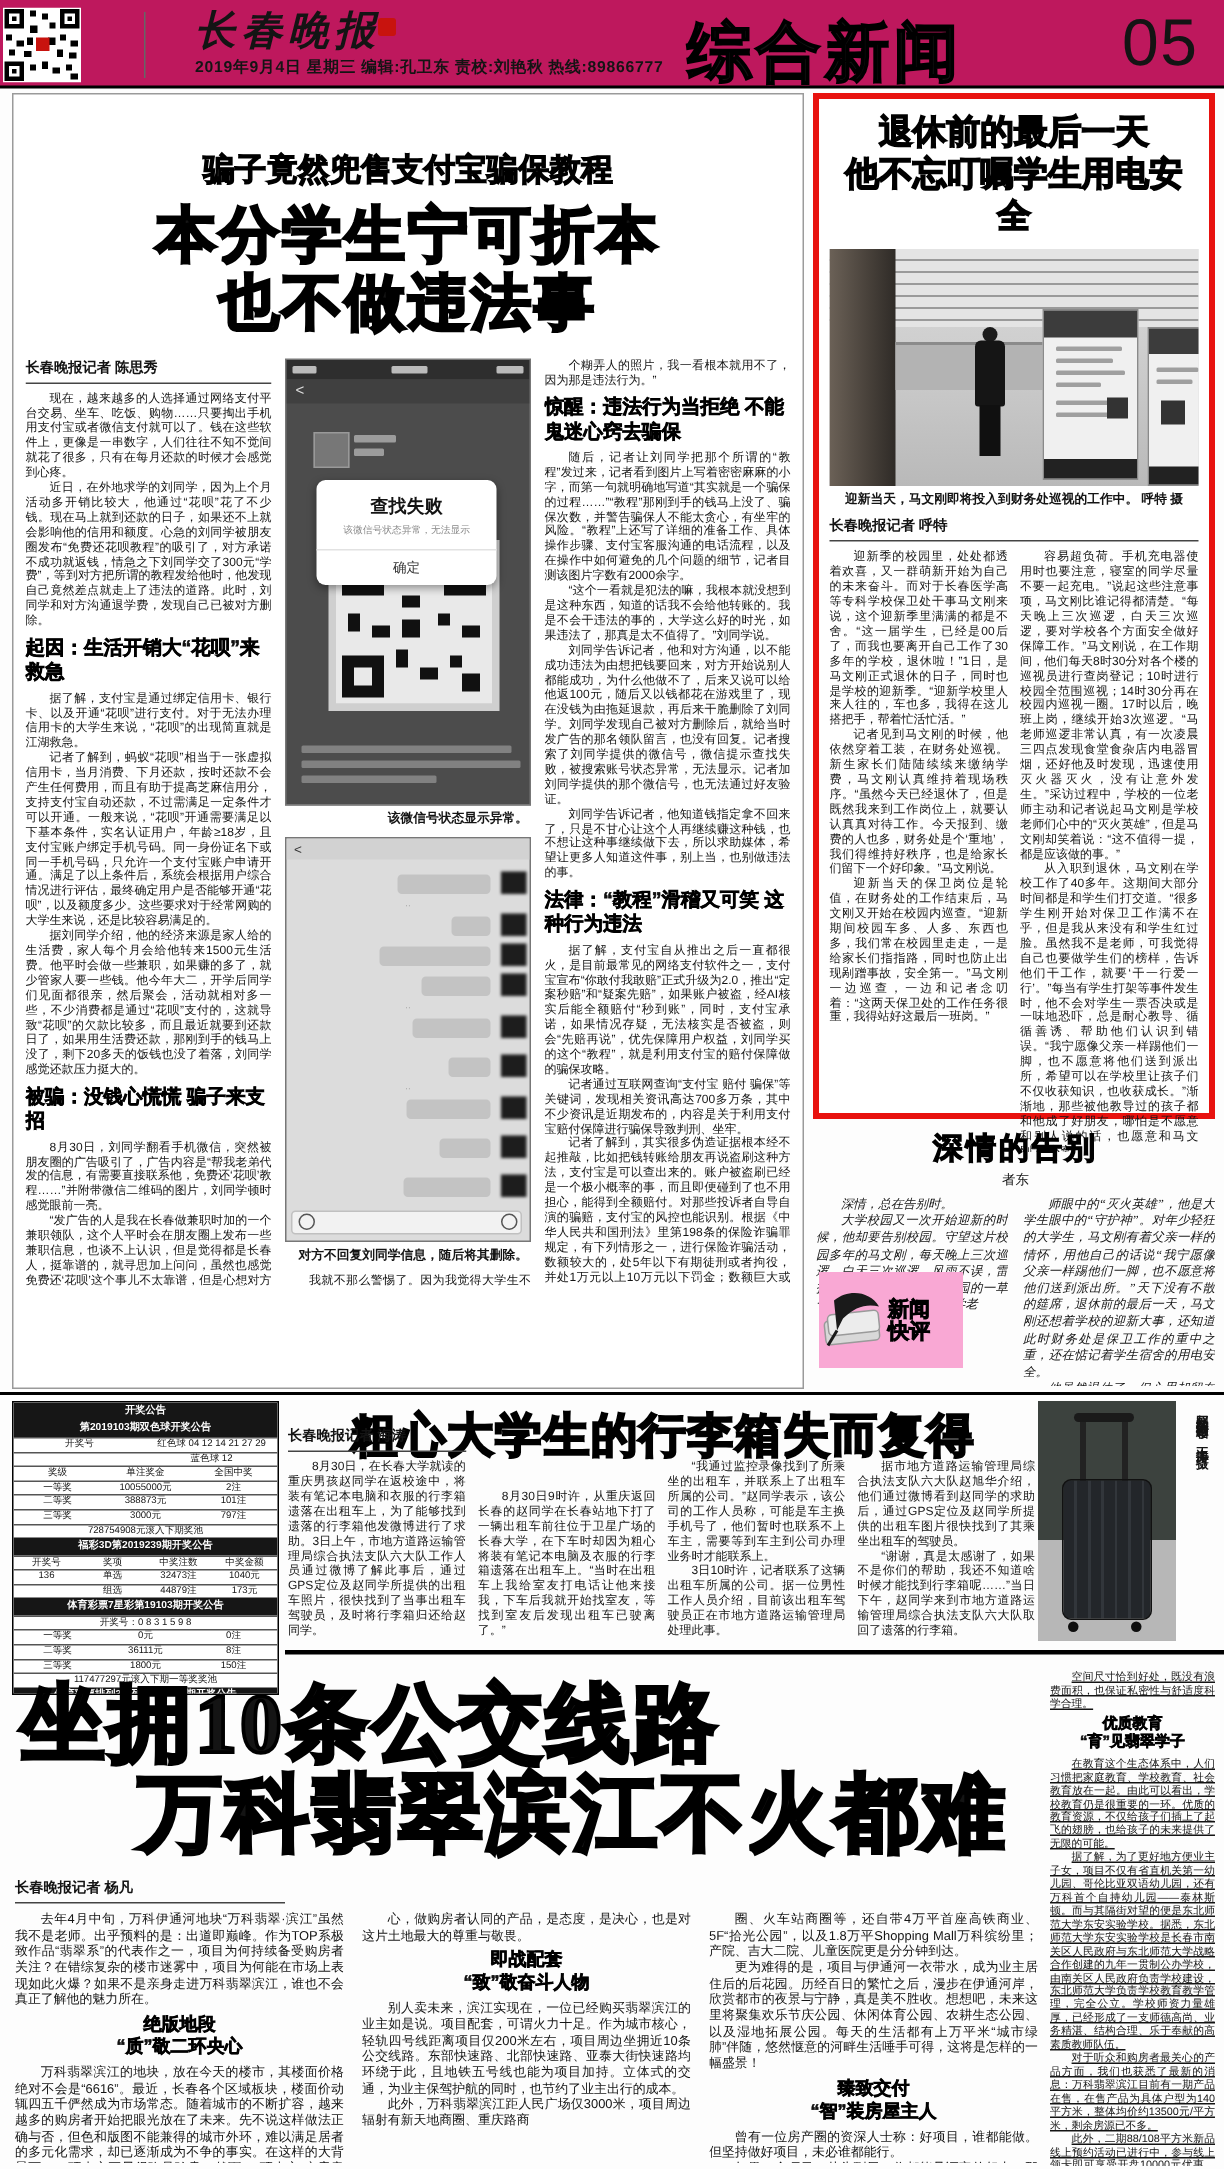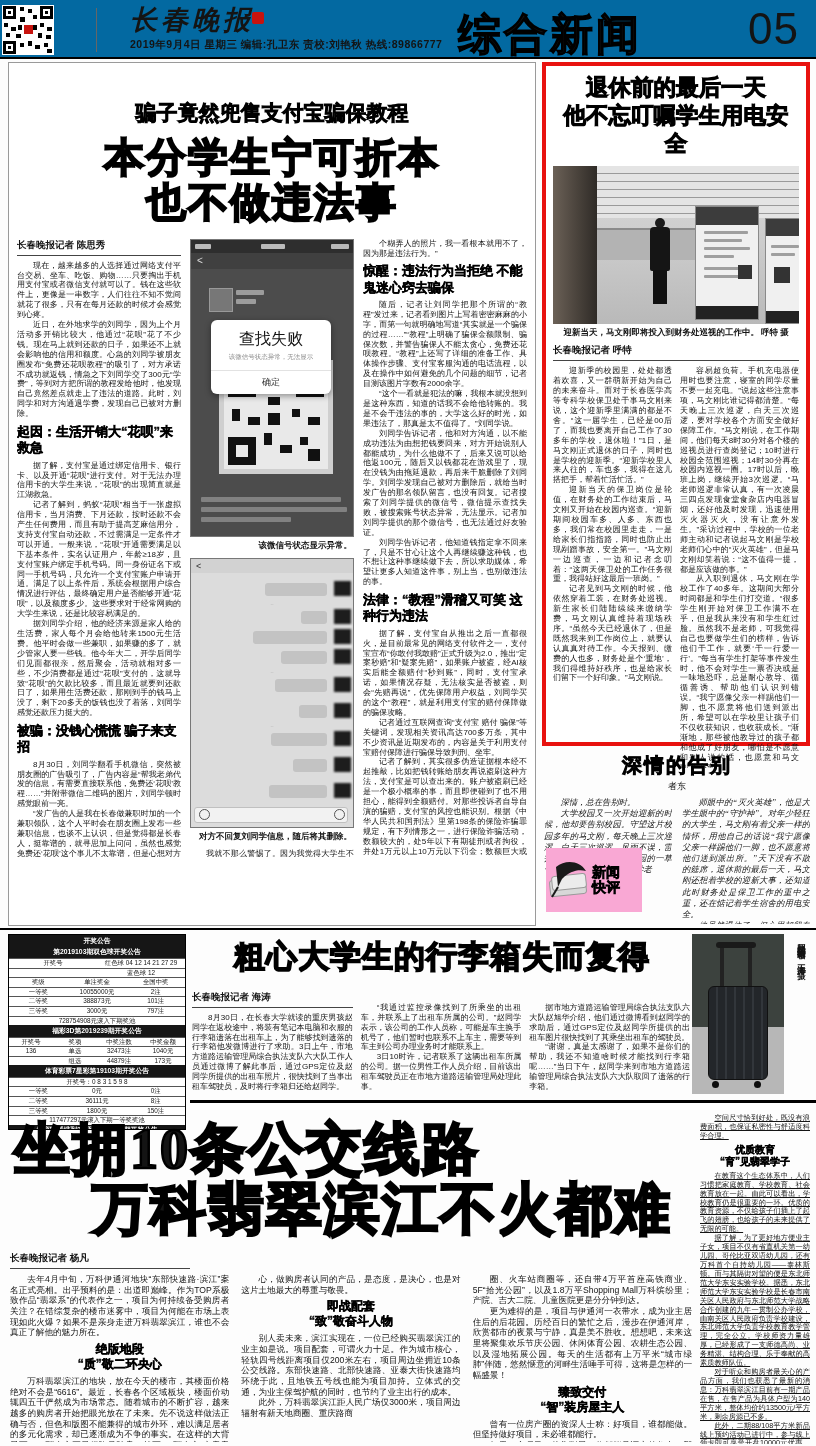--- a/index.html
+++ b/index.html
@@ -1,19 +1,19 @@
 <!DOCTYPE html>
 <html><head>
 <meta charset="utf-8">
 <style>
   html,body{margin:0;padding:0;}
   body{width:816px;height:1446px;background:#fdfdfd;position:relative;
        font-family:"Liberation Sans","DejaVu Sans",sans-serif;color:#141414;overflow:hidden;}
   
-  #hdr{position:absolute;left:0;top:0;width:816px;height:58px;background:#0369a1;}
+  #hdr{position:absolute;left:0;top:0;width:816px;height:58px;background:#be185d;}
   #hdr-qr{position:absolute;left:2px;top:5px;}
   #hdr-vline{position:absolute;left:96px;top:8px;width:1px;height:44px;background:#666;}
   #masthead{position:absolute;left:130px;top:2px;font-family:"Liberation Serif","DejaVu Serif",serif;
             font-weight:900;font-style:italic;font-size:27px;letter-spacing:4px;}
   #seal{position:absolute;left:252px;top:12px;width:12px;height:12px;background:#c8130e;border-radius:2px;}
   #dateline{position:absolute;left:130px;top:38px;font-size:10.5px;font-weight:bold;letter-spacing:.5px;}
   #section-title{position:absolute;left:458px;top:6px;font-size:43px;font-weight:900;letter-spacing:3px;
                  font-family:"Liberation Sans","DejaVu Sans",sans-serif;-webkit-text-stroke:1.2px #000;}
   #page-no{position:absolute;left:748px;top:4px;font-size:44px;font-weight:400;letter-spacing:1px;}
   .rule{position:absolute;background:#000;}
@@ -41,21 +41,21 @@
   #shot1 .sbar i{position:absolute;top:4px;height:5px;background:#bbb;border-radius:1px;}
   #shot1 .nav{position:absolute;left:0;top:13px;width:100%;height:16px;background:#404040;color:#ddd;
               font-size:10px;line-height:16px;padding:0 6px;box-sizing:border-box;}
   #shot1 .profile{position:absolute;left:18px;top:48px;width:60px;height:26px;}
   #shot1 .profile .pav{position:absolute;left:0;top:0;width:22px;height:22px;background:#777;border:1px solid #999;}
   #shot1 .profile .pl{position:absolute;left:27px;height:5px;background:#9c9c9c;border-radius:1px;}
   .qrpix{image-rendering:pixelated;}
   #shot1 .qr{position:absolute;left:28px;top:120px;width:104px;height:104px;background:#cfcfcf;padding:5px;}
   #shot1 .dlg{position:absolute;left:20px;top:80px;width:120px;background:#fff;border-radius:6px;
               text-align:center;box-shadow:0 2px 6px rgba(0,0,0,.4);}
-  #shot1 .dlg .dt{font-size:16px;font-weight:normal;margin-top:9px;}
+  #shot1 .dlg .dt{font-size:12px;font-weight:bold;margin-top:9px;}
   #shot1 .dlg .ds{font-size:6.5px;color:#8a8a8a;margin:3px 8px 8px;}
   #shot1 .dlg .db{border-top:1px solid #e2e2e2;font-size:9px;color:#333;padding:5px 0;}
   #shot1 .blines i{position:absolute;height:5px;background:#8f8f8f;opacity:.8;border-radius:1px;}
   #shot2{height:270px;background:#dcdcdc;margin-top:2px;}
   #shot2 .nav2{position:absolute;left:0;top:0;width:100%;height:14px;background:#d2d2d2;color:#333;
                font-size:9px;line-height:14px;padding:0 5px;box-sizing:border-box;}
   .bub{position:absolute;right:26px;height:13px;background:#c3c3c3;border-radius:3px;}
   .smudge{position:absolute;right:2px;width:17px;height:15px;background:#1d1d1d;filter:blur(1.2px);}
   .tstamp{position:absolute;left:0;width:100%;text-align:center;font-size:5.5px;color:#9a9a9a;}
   #shot2 .inbar{position:absolute;left:3px;bottom:4px;width:94%;height:14px;background:#f2f2f2;
@@ -278,21 +278,21 @@
           <div class="cir" style="right:8px"></div>
         </div>
         <div class="shot-cap">对方不回复刘同学信息，随后将其删除。</div>
         <div>
             <p class="bp">我就不那么警惕了。因为我觉得大学生不会诈骗啊，我就把钱转给他了。之后他给我发了一</p>
           </div>
       </div>
       <div class="ncol">
           <p class="bp">个糊弄人的照片，我一看根本就用不了，因为那是违法行为。”</p>
           <div class="col-subhead">惊醒：违法行为当拒绝 不能鬼迷心窍去骗保</div>
-          <p class="bp">随后，记者让刘同学把那个所谓的“教程”发过来，记者看到图片上写着密密麻麻的小字，而第一句就明确地写道“其实就是一个骗保的过程……”“教程”上明确了骗保金额限制、骗保次数，并警告骗保人不能太贪心，免费还花呗教程。“教程”上还写了详细的准备工作、具体操作步骤、支付宝客服沟通的电话流程，以及在操作中如何避免的几个问题的细节，记者目测该图片字数有2000余字。</p>
+          <p class="bp">随后，记者让刘同学把那个所谓的“教程”发过来，记者看到图片上写着密密麻麻的小字，而第一句就明确地写道“其实就是一个骗保的过程……”“教程”那刚到手的钱马上没了、骗保次数，并警告骗保人不能太贪心，有坐牢的风险。“教程”上还写了详细的准备工作、具体操作步骤、支付宝客服沟通的电话流程，以及在操作中如何避免的几个问题的细节，记者目测该图片字数有2000余字。</p>
           <p class="bp">“这个一看就是犯法的嘛，我根本就没想到是这种东西，知道的话我不会给他转账的。我是不会干违法的事的，大学这么好的时光，如果违法了，那真是太不值得了。”刘同学说。</p>
           <p class="bp">刘同学告诉记者，他和对方沟通，以不能成功违法为由想把钱要回来，对方开始说别人都能成功，为什么他做不了，后来又说可以给他返100元，随后又以钱都花在游戏里了，现在没钱为由拖延退款，再后来干脆删除了刘同学。刘同学发现自己被对方删除后，就给当时发广告的那名领队留言，也没有回复。记者搜索了刘同学提供的微信号，微信提示查找失败，被搜索账号状态异常，无法显示。记者加刘同学提供的那个微信号，也无法通过好友验证。</p>
           <p class="bp">刘同学告诉记者，他知道钱指定拿不回来了，只是不甘心让这个人再继续赚这种钱，也不想让这种事继续做下去，所以求助媒体，希望让更多人知道这件事，别上当，也别做违法的事。</p>
           <div class="col-subhead">法律：“教程”滑稽又可笑 这种行为违法</div>
           <p class="bp">据了解，支付宝自从推出之后一直都很火，是目前最常见的网络支付软件之一，支付宝宣布“你敢付我敢赔”正式升级为2.0，推出“定案秒赔”和“疑案先赔”，如果账户被盗，经AI核实后能全额赔付“秒到账”，同时，支付宝承诺，如果情况存疑，无法核实是否被盗，则会“先赔再说”，优先保障用户权益，刘同学买的这个“教程”，就是利用支付宝的赔付保障做的骗保攻略。</p>
           <p class="bp">记者通过互联网查询“支付宝 赔付 骗保”等关键词，发现相关资讯高达700多万条，其中不少资讯是近期发布的，内容是关于利用支付宝赔付保障进行骗保导致判刑、坐牢。</p>
           <p class="bp">记者了解到，其实很多伪造证据根本经不起推敲，比如把钱转账给朋友再说盗刷这种方法，支付宝是可以查出来的。账户被盗刷已经是一个极小概率的事，而且即便碰到了也不用担心，能得到全额赔付。对那些投诉者自导自演的骗赔，支付宝的风控也能识别。根据《中华人民共和国刑法》里第198条的保险诈骗罪规定，有下列情形之一，进行保险诈骗活动，数额较大的，处5年以下有期徒刑或者拘役，并处1万元以上10万元以下罚金；数额巨大或者有其他严重情节的，处5年以上10年以下有期徒刑，并处2万元以上20万元以下罚金；数额特别巨大或者有其他特别严重情节的，处10年以上有期徒刑，并处2万元以上20万元以下罚金或者没收财产。</p>
         </div>
     </div>
   </section>
@@ -326,22 +326,22 @@
         <div class="tl" style="left:5px;top:26px;width:28px"></div>
           <div class="tl" style="left:5px;top:34px;width:24px"></div>
         <div class="bq" style="left:8px;top:48px;width:16px;height:16px"></div>
       </div>
     </div>
     <div id="retire-cap">迎新当天，马文刚即将投入到财务处巡视的工作中。 呼特 摄</div>
     <div class="byline">长春晚报记者 呼特</div>
     <div id="retire-cols">
       <div class="ncol">
           <p class="bp">迎新季的校园里，处处都透着欢喜，又一群萌新开始为自己的未来奋斗。而对于长春医学高等专科学校保卫处干事马文刚来说，这个迎新季里满满的都是不舍。“这一届学生，已经是00后了，而我也要离开自己工作了30多年的学校，退休啦！”1日，是马文刚正式退休的日子，同时也是学校的迎新季。“迎新学校里人来人往的，车也多，我得在这儿搭把手，帮着忙活忙活。”</p>
+          <p class="bp">记者见到马文刚的时候，他依然穿着工装，在财务处巡视。新生家长们陆陆续续来缴纳学费，马文刚认真维持着现场秩序。“虽然今天已经退休了，但是既然我来到工作岗位上，就要认认真真对待工作。今天报到、缴费的人也多，财务处是个‘重地’，我们得维持好秩序，也是给家长们留下一个好印象。”马文刚说。</p>
           <p class="bp">迎新当天的保卫岗位是轮值，在财务处的工作结束后，马文刚又开始在校园内巡查。“迎新期间校园车多、人多、东西也多，我们常在校园里走走，一是给家长们指指路，同时也防止出现剐蹭事故，安全第一。”马文刚一边巡查，一边和记者念叨着：“这两天保卫处的工作任务很重，我得站好这最后一班岗。”</p>
-          <p class="bp">记者见到马文刚的时候，他依然穿着工装，在财务处巡视。新生家长们陆陆续续来缴纳学费，马文刚认真维持着现场秩序。“虽然今天已经退休了，但是既然我来到工作岗位上，就要认认真真对待工作。今天报到、缴费的人也多，财务处是个‘重地’，我们得维持好秩序，也是给家长们留下一个好印象。”马文刚说。</p>
         </div>
       <div class="ncol">
           <p class="bp">容易超负荷。手机充电器使用时也要注意，寝室的同学尽量不要一起充电。”说起这些注意事项，马文刚比谁记得都清楚。“每天晚上三次巡逻，白天三次巡逻，要对学校各个方面安全做好保障工作。”马文刚说，在工作期间，他们每天8时30分对各个楼的巡视员进行查岗登记；10时进行校园全范围巡视；14时30分再在校园内巡视一圈。17时以后，晚班上岗，继续开始3次巡逻。“马老师巡逻非常认真，有一次凌晨三四点发现食堂食杂店内电器冒烟，还好他及时发现，迅速使用灭火器灭火，没有让意外发生。”采访过程中，学校的一位老师主动和记者说起马文刚是学校老师们心中的“灭火英雄”，但是马文刚却笑着说：“这不值得一提，都是应该做的事。”</p>
           <p class="bp">从入职到退休，马文刚在学校工作了40多年。这期间大部分时间都是和学生们打交道。“很多学生刚开始对保卫工作满不在乎，但是我从来没有和学生红过脸。虽然我不是老师，可我觉得自己也要做学生们的榜样，告诉他们干工作，就要‘干一行爱一行’。”每当有学生打架等事件发生时，他不会对学生一票否决或是一味地恐吓，总是耐心教导、循循善诱、帮助他们认识到错误。“我宁愿像父亲一样踢他们一脚，也不愿意将他们送到派出所，希望可以在学校里让孩子们不仅收获知识，也收获成长。”渐渐地，那些被他教导过的孩子都和他成了好朋友，哪怕是不愿意和别人说的话，也愿意和马文刚“掏心窝”。</p>
         </div>
     </div>
   </section>
 
   <section id="farewell">
     <div class="ft">深情的告别</div>
@@ -453,20 +453,23 @@
   <section id="luggage">
     <h2>粗心大学生的行李箱失而复得</h2>
     <div id="luggage-cols">
       <div class="ncol">
         <div class="byline">长春晚报记者 海涛</div>
         <div>
             <p class="bp">8月30日，在长春大学就读的重庆男孩赵同学在返校途中，将装有笔记本电脑和衣服的行李箱遗落在出租车上，为了能够找到遗落的行李箱他发微博进行了求助。3日上午，市地方道路运输管理局综合执法支队六大队工作人员通过微博了解此事后，通过GPS定位及赵同学所提供的出租车照片，很快找到了当事出租车驾驶员，及时将行李箱归还给赵同学。</p>
           </div>
       </div>
       <div class="ncol">
+          <p class="bp">8月30日9时许，从重庆返回长春的赵同学在长春站地下打了一辆出租车前往位于卫星广场的长春大学，在下车时却因为粗心将装有笔记本电脑及衣服的行李箱遗落在出租车上。“当时在出租车上我给室友打电话让他来接我，下车后我就开始找室友，等找到室友后发现出租车已驶离了。”</p>
+        </div>
+      <div class="ncol">
           <p class="bp">“我通过监控录像找到了所乘坐的出租车，并联系上了出租车所属的公司。”赵同学表示，该公司的工作人员称，可能是车主换手机号了，他们暂时也联系不上车主，需要等到车主到公司办理业务时才能联系上。</p>
           <p class="bp">3日10时许，记者联系了这辆出租车所属的公司。据一位男性工作人员介绍，目前该出租车驾驶员正在市地方道路运输管理局处理此事。</p>
         </div>
       <div class="ncol">
           <p class="bp">据市地方道路运输管理局综合执法支队六大队赵旭华介绍，他们通过微博看到赵同学的求助后，通过GPS定位及赵同学所提供的出租车图片很快找到了其乘坐出租车的驾驶员。</p>
           <p class="bp">“谢谢，真是太感谢了，如果不是你们的帮助，我还不知道啥时候才能找到行李箱呢……”当日下午，赵同学来到市地方道路运输管理局综合执法支队六大队取回了遗落的行李箱。</p>
         </div>
     </div>
     <div id="luggage-photo">
       <div class="chandle">
@@ -482,21 +485,21 @@
   </section>
 
   <div class="rule" id="rule-vanke"></div>
 
   <section id="vanke">
     <div class="vh" id="vanke-h1">坐拥10条公交线路</div>
     <div class="vh" id="vanke-h2">万科翡翠滨江不火都难</div>
     <div class="byline" id="vanke-byline">长春晚报记者 杨凡</div>
     <div id="vanke-cols">
       <div class="ncol">
-          <p class="bp">去年4月中旬，万科伊通河地块“东部快速路·滨江”案名正式亮相。出乎预料的是：出道即巅峰。作为TOP系极致作品“翡翠系”的代表作之一，项目为何持续备受购房者关注？在错综复杂的楼市迷雾中，项目为何能在市场上表现如此火爆？如果不是亲身走进万科翡翠滨江，谁也不会真正了解他的魅力所在。</p>
+          <p class="bp">去年4月中旬，万科伊通河地块“万科翡翠·滨江”虽然我不是老师。出乎预料的是：出道即巅峰。作为TOP系极致作品“翡翠系”的代表作之一，项目为何持续备受购房者关注？在错综复杂的楼市迷雾中，项目为何能在市场上表现如此火爆？如果不是亲身走进万科翡翠滨江，谁也不会真正了解他的魅力所在。</p>
           <div class="col-subhead">绝版地段
 “质”敬二环央心</div>
           <p class="bp">万科翡翠滨江的地块，放在今天的楼市，其楼面价格绝对不会是“6616”。最近，长春各个区域板块，楼面价动辄四五千俨然成为市场常态。随着城市的不断扩容，越来越多的购房者开始把眼光放在了未来。先不说这样做法正确与否，但色和版图不能兼得的城市外环，难以满足居者的多元化需求，却已逐渐成为不争的事实。在这样的大背景下，二环央心更显得弥足珍贵。然而“二环央心”究竟意味着什么？</p>
         </div>
       <div class="ncol">
           <p class="bp">心，做购房者认同的产品，是态度，是决心，也是对这片土地最大的尊重与敬畏。</p>
           <div class="col-subhead">即战配套
 “致”敬奋斗人物</div>
           <p class="bp">别人卖未来，滨江实现在，一位已经购买翡翠滨江的业主如是说。项目配套，可谓火力十足。作为城市核心，轻轨四号线距离项目仅200米左右，项目周边坐拥近10条公交线路。东部快速路、北部快速路、亚泰大街快速路均环绕于此，且地铁五号线也能为项目加持。立体式的交通，为业主保驾护航的同时，也节约了业主出行的成本。</p>
           <p class="bp">此外，万科翡翠滨江距人民广场仅3000米，项目周边辐射有新天地商圈、重庆路商</p>

